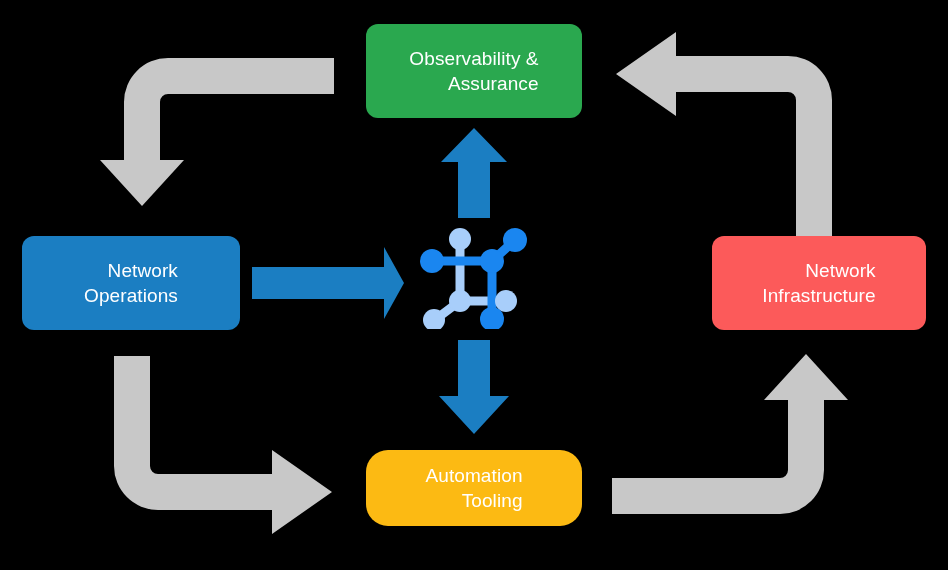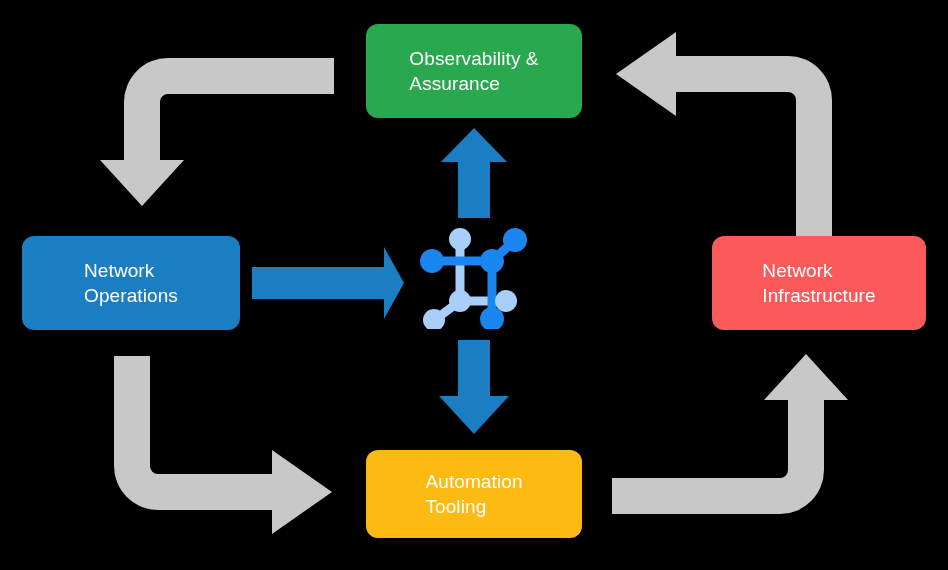--- a/index.html
+++ b/index.html
@@ -21,35 +21,35 @@
     left: 0;
     width: 948px;
     height: 570px;
   }
   .node-box {
     position: absolute;
     border-radius: 12px;
     display: flex;
     align-items: center;
     justify-content: center;
-    text-align: left;
+    text-align: right;
     color: #ffffff;
     font-size: 19px;
     line-height: 1.32;
     font-weight: 400;
     letter-spacing: 0.1px;
     box-sizing: border-box;
     padding: 4px 10px;
   }
   .node-label { white-space: pre-line; display: block; }
 
   #box-observability { left: 366px; top: 24px;  width: 216px; height: 94px; background: #2AA84F; }
   #box-operations    { left: 22px;  top: 236px; width: 218px; height: 94px; background: #1B7EC2; }
   #box-infrastructure{ left: 712px; top: 236px; width: 214px; height: 94px; background: #FC5A5A; }
-  #box-automation    { left: 366px; top: 450px; width: 216px; height: 88px; background: #FCBA13; }
+  #box-automation    { left: 366px; top: 450px; width: 216px; height: 76px; background: #FCBA13; border-radius: 22px; }
 
   .icon-wrap {
     position: absolute;
     left: 420px;
     top: 219px;
     width: 110px;
     height: 110px;
   }
 </style>
 </head>

